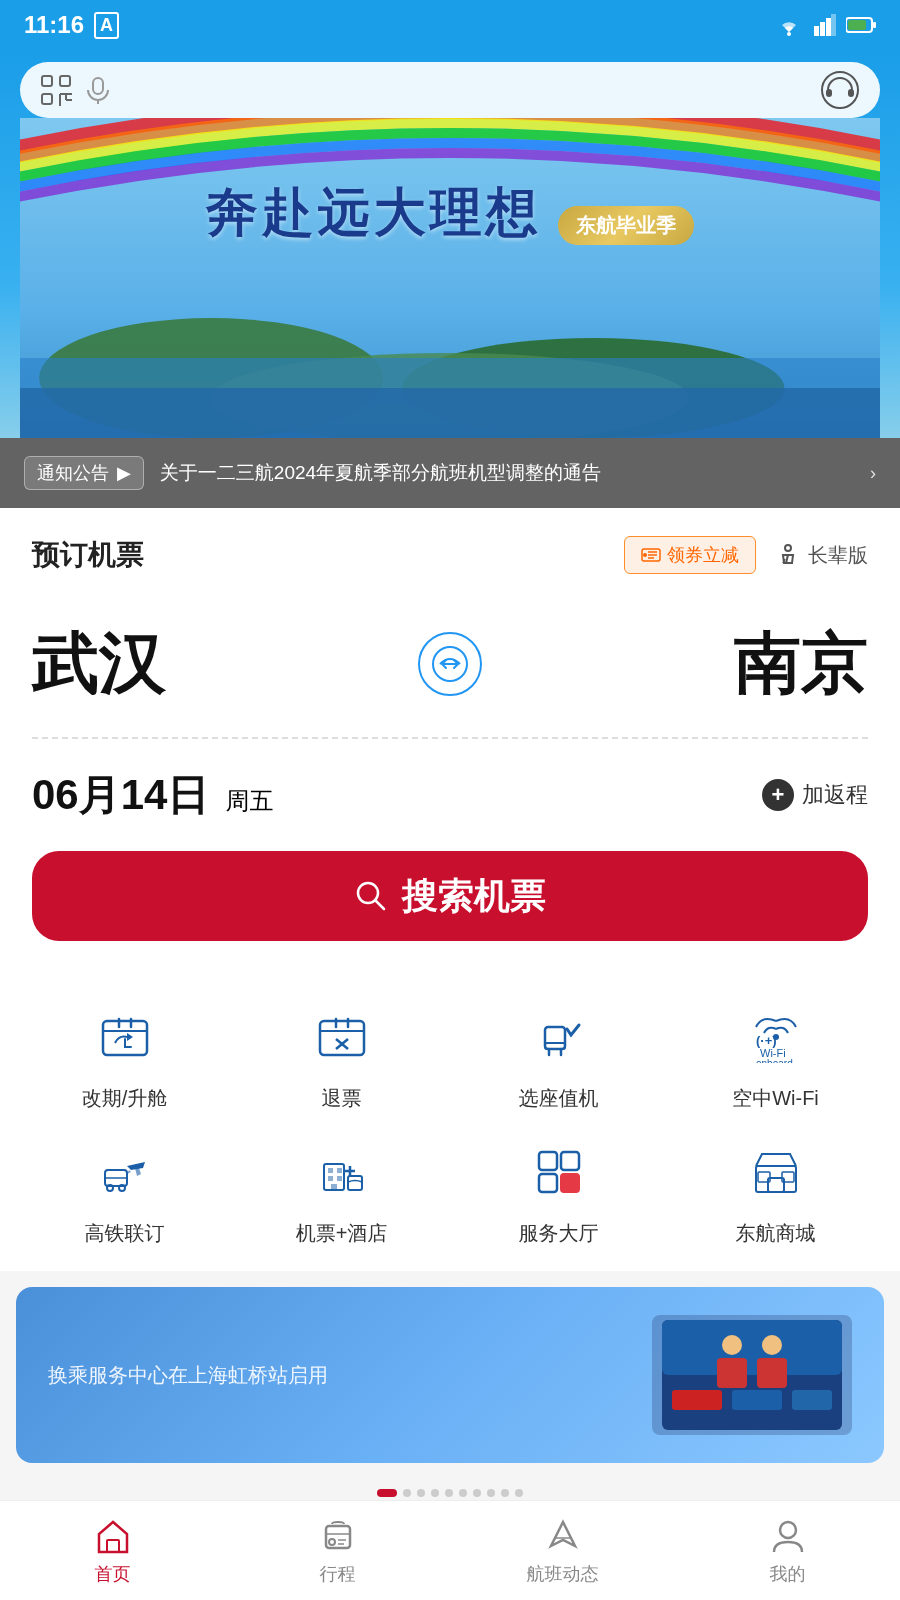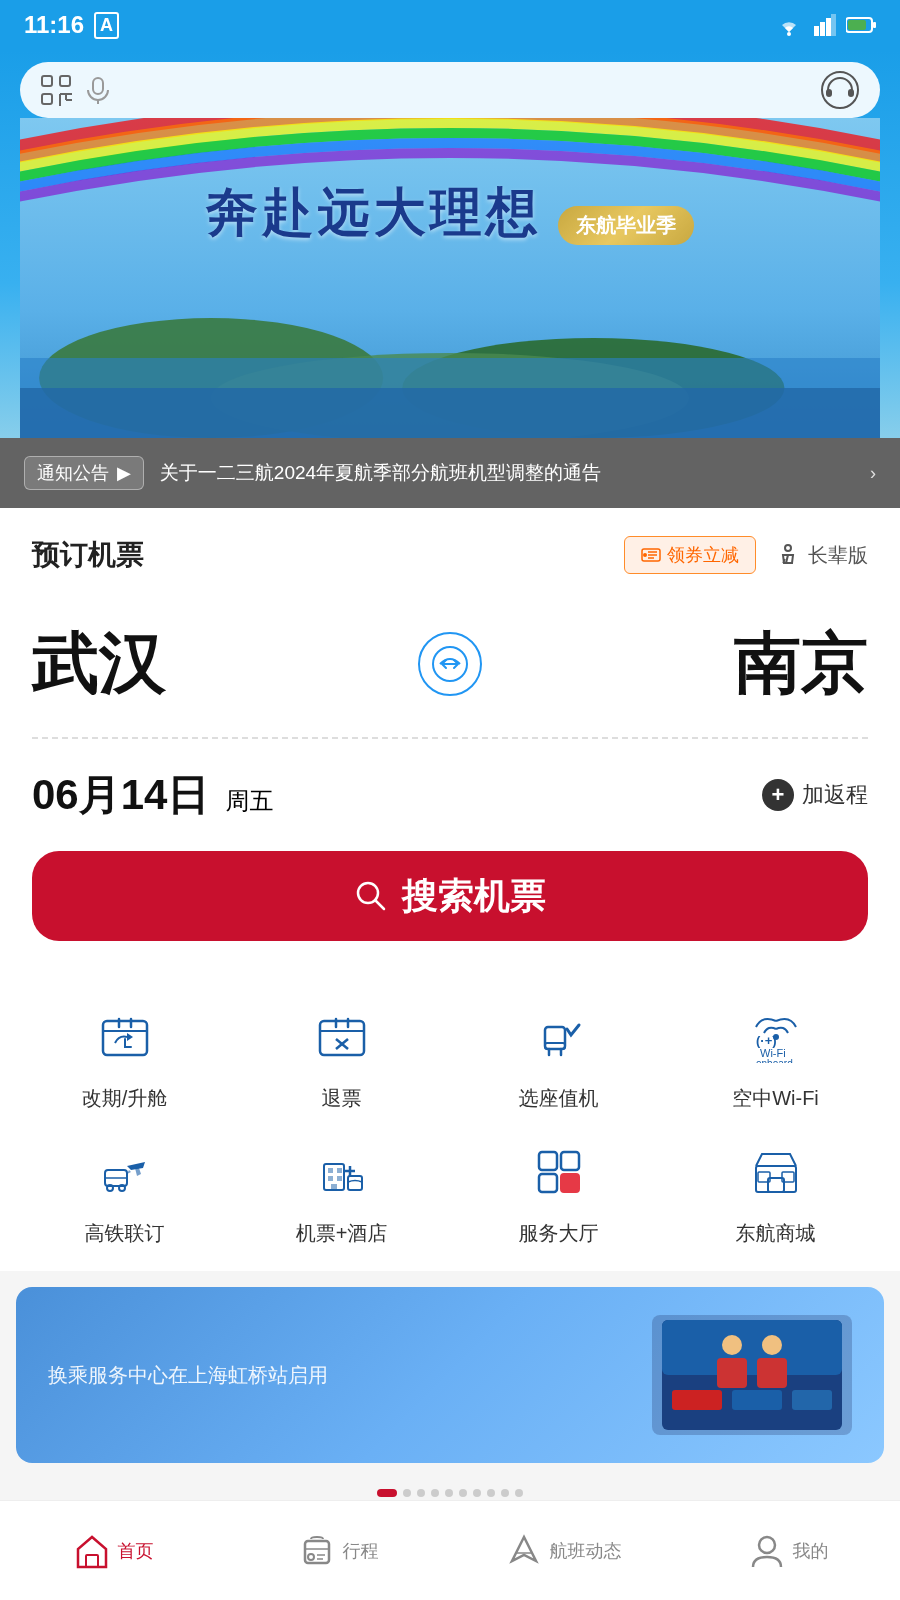--- a/index.html
+++ b/index.html
@@ -303,21 +303,21 @@
       left: 0;
       width: 900px;
       background: white;
       border-top: 1px solid #eee;
       display: flex;
       height: 100px;
     }
     .nav-item {
       flex: 1;
       display: flex;
-      flex-direction: row;
+      flex-direction: column;
       align-items: center;
       justify-content: center;
       gap: 6px;
       cursor: pointer;
     }
     .nav-label { font-size: 18px; color: #888; }
     .nav-label.active { color: #c8102e; }
   </style>
 </head>
 <body>

